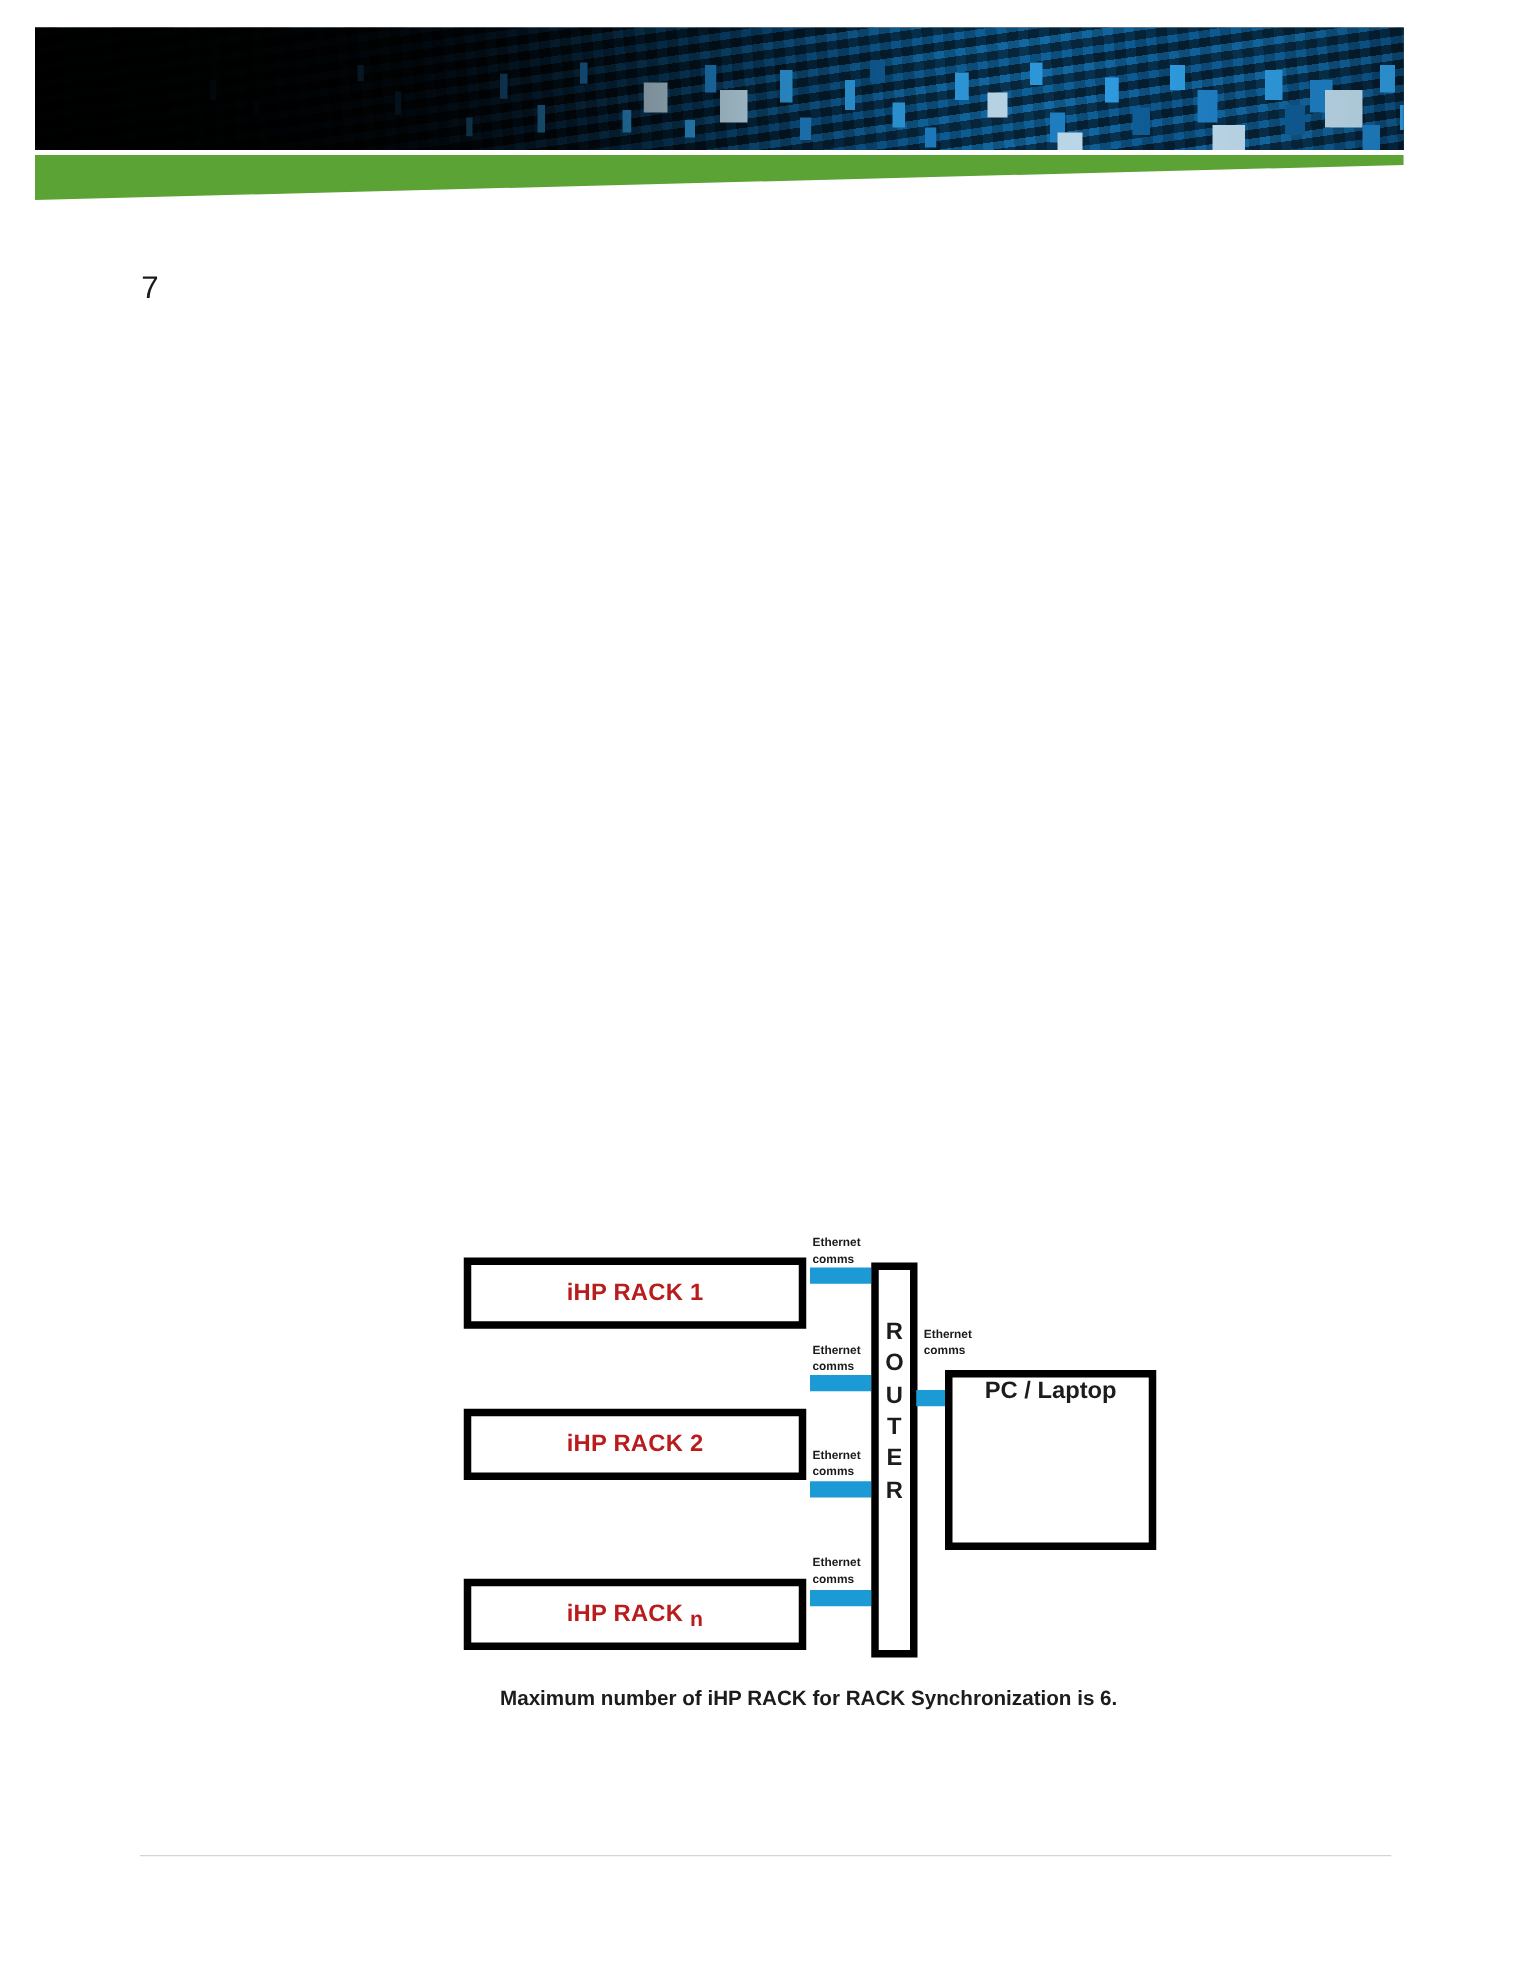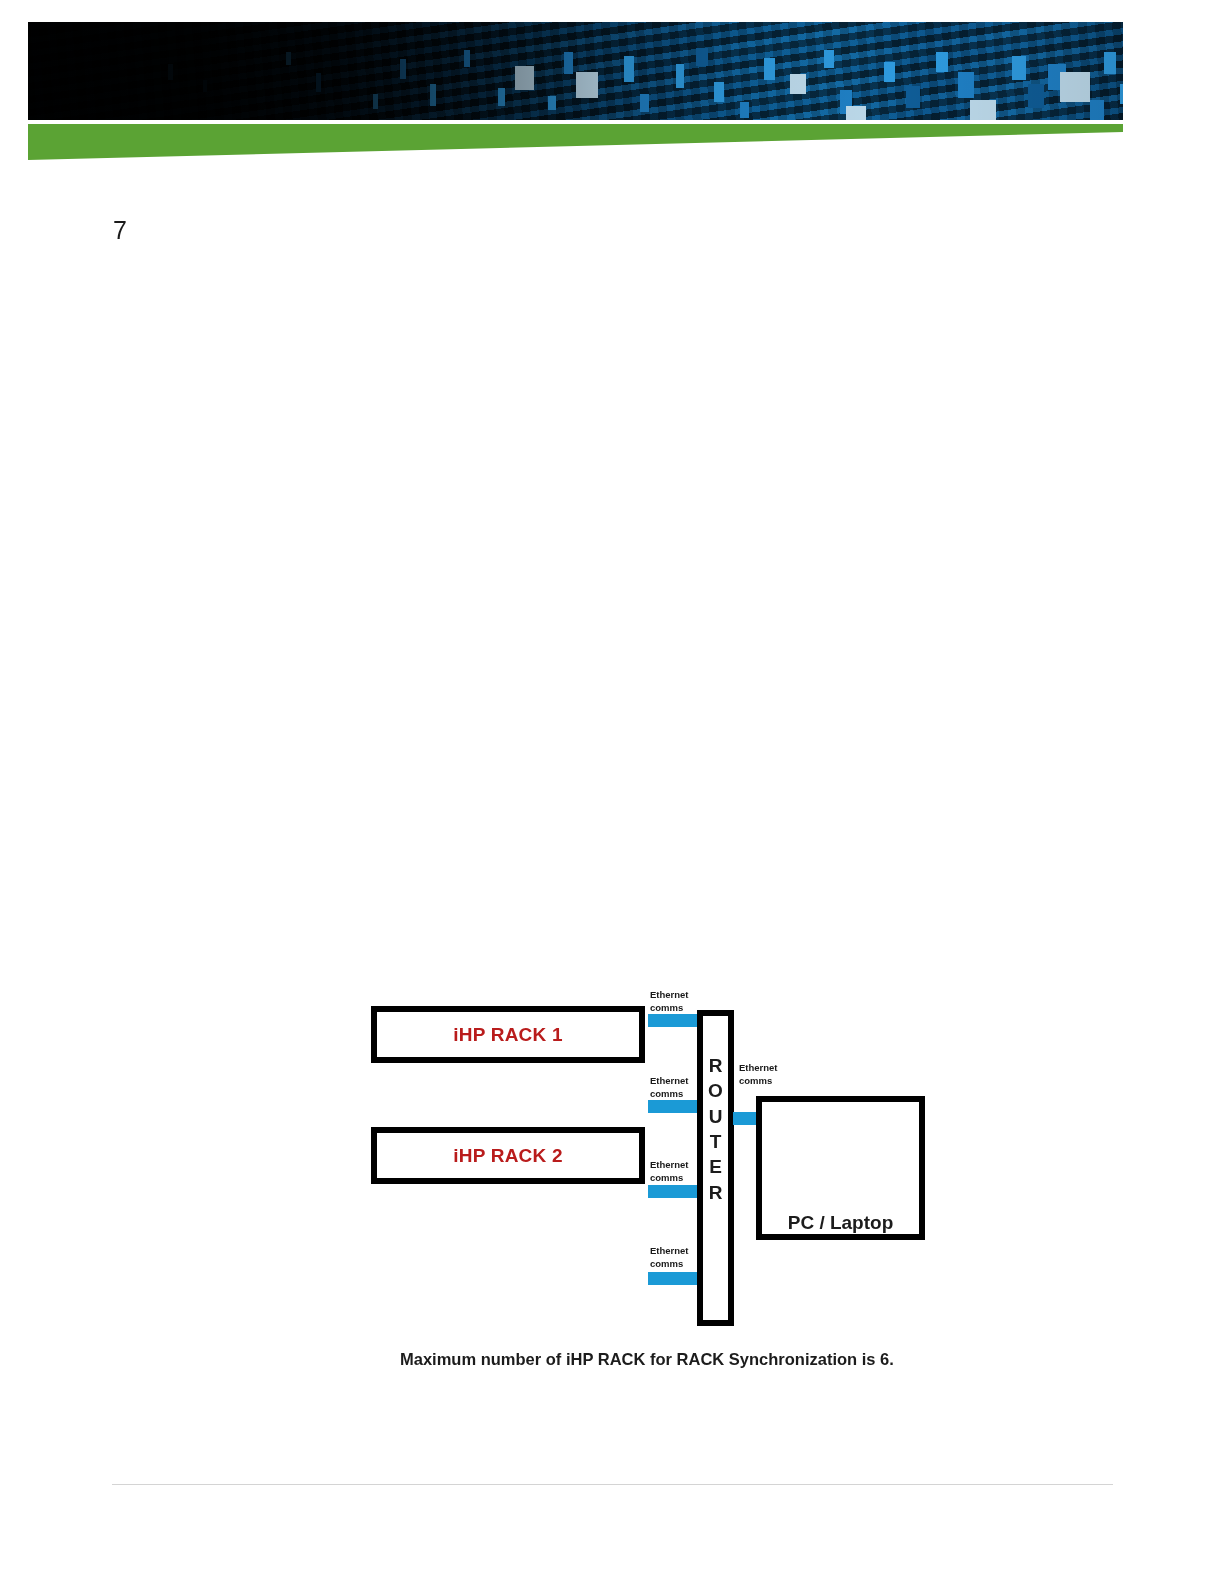--- a/index.html
+++ b/index.html
@@ -161,21 +161,21 @@
     color: #1c1c1c;
     line-height: 1.34;
     display: block;
   }
   .pc-box {
     position: absolute;
     box-sizing: border-box;
     border: 6px solid #000000;
     background: #ffffff;
     display: flex;
-    align-items: flex-end;
+    align-items: flex-start;
     justify-content: center;
   }
   .pc-label {
     font-size: 19px;
     font-weight: bold;
     color: #1c1c1c;
     white-space: nowrap;
   }
   .link-bar {
     position: absolute;
@@ -292,20 +292,25 @@
       <span>comms</span>
     </div>
     <div class="link-bar" style="left:648px;top:1100px;width:55px;height:13px;"></div>
 
     <div class="link-label" style="left:650px;top:1159px;">
       <span>Ethernet</span><br>
       <span>comms</span>
     </div>
     <div class="link-bar" style="left:648px;top:1185px;width:55px;height:13px;"></div>
 
+    <div class="rack-box" style="left:371px;top:1263px;width:274px;height:57px;">
+      <span class="rack-label">
+        <span>iHP RACK </span><span class="sub">n</span>
+      </span>
+    </div>
     <div class="link-label" style="left:650px;top:1245px;">
       <span>Ethernet</span><br>
       <span>comms</span>
     </div>
     <div class="link-bar" style="left:648px;top:1272px;width:55px;height:13px;"></div>
 
     <div class="router-box" style="left:697px;top:1010px;width:37px;height:316px;">
       <span class="router-letter">R</span>
       <span class="router-letter">O</span>
       <span class="router-letter">U</span>

